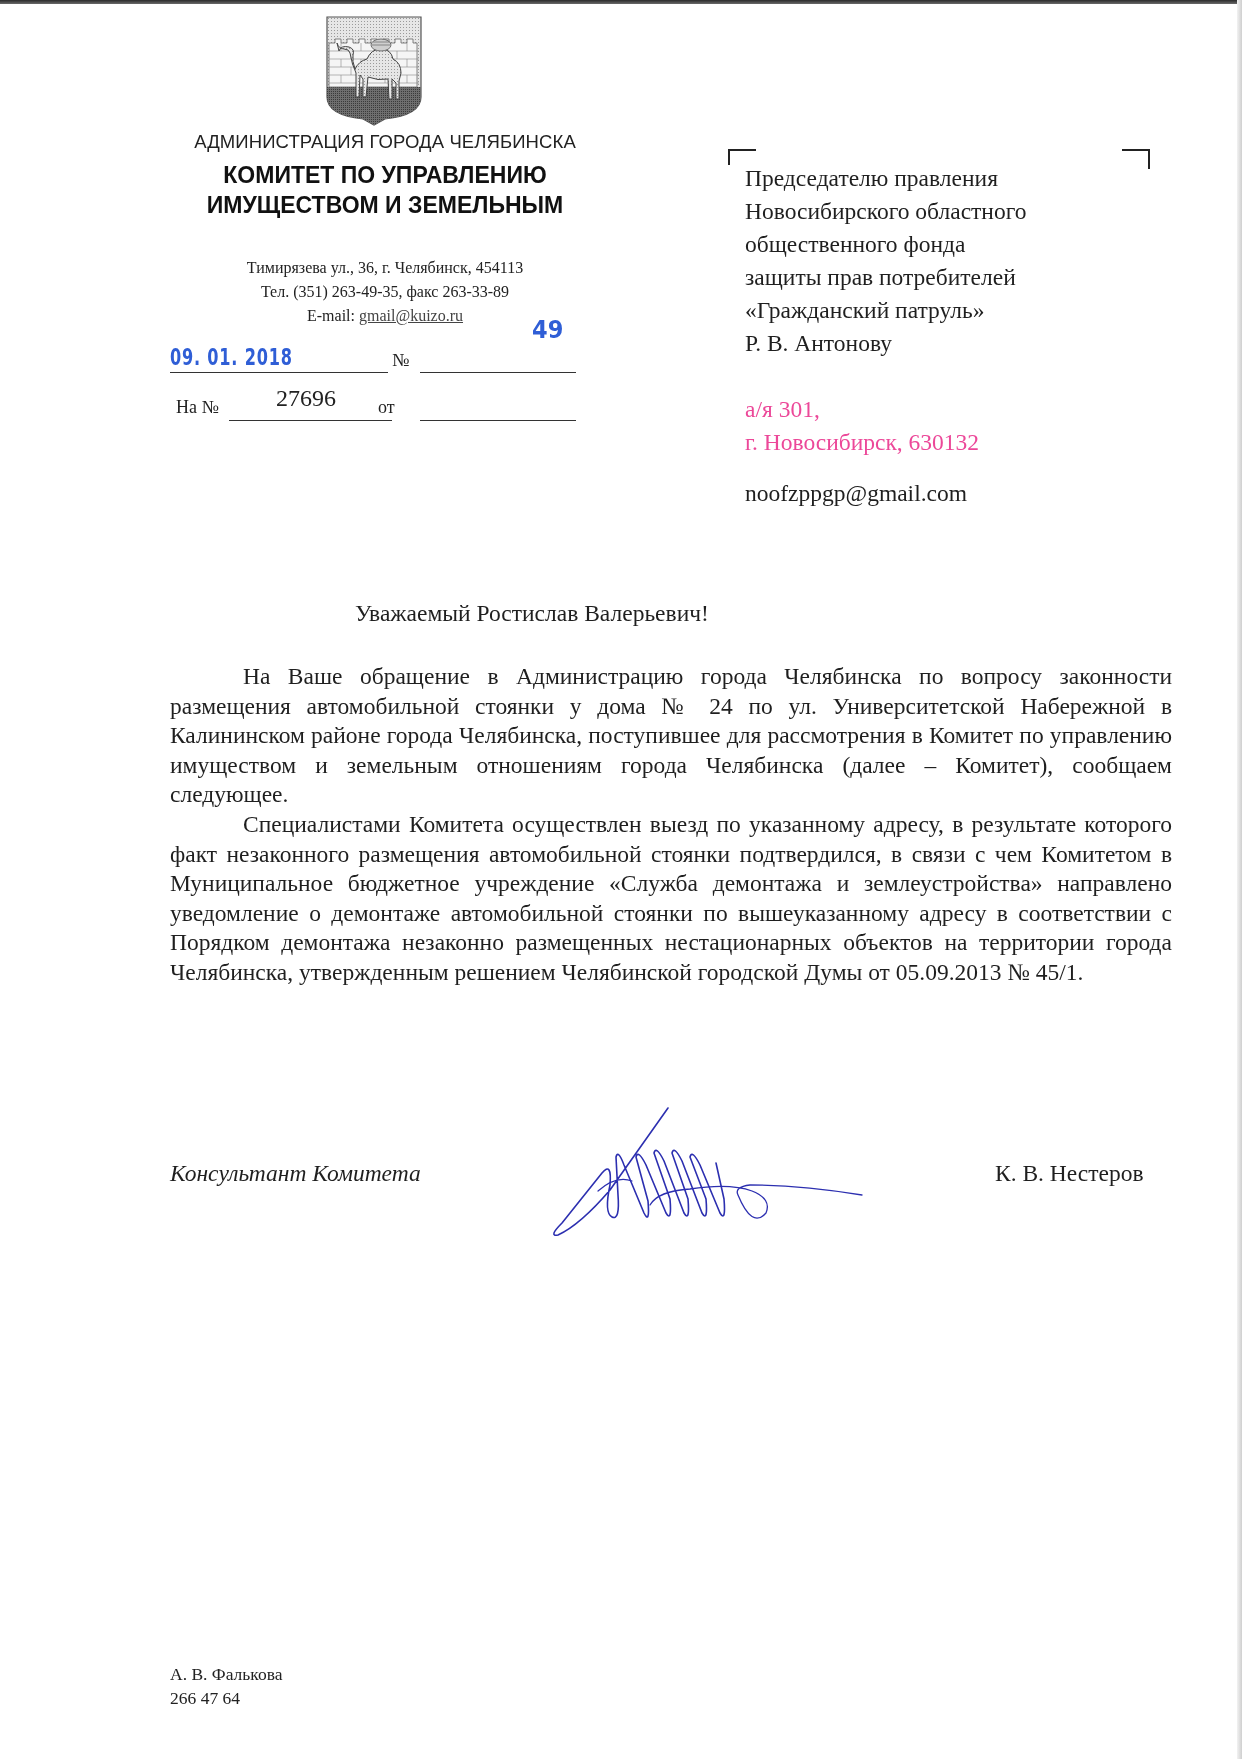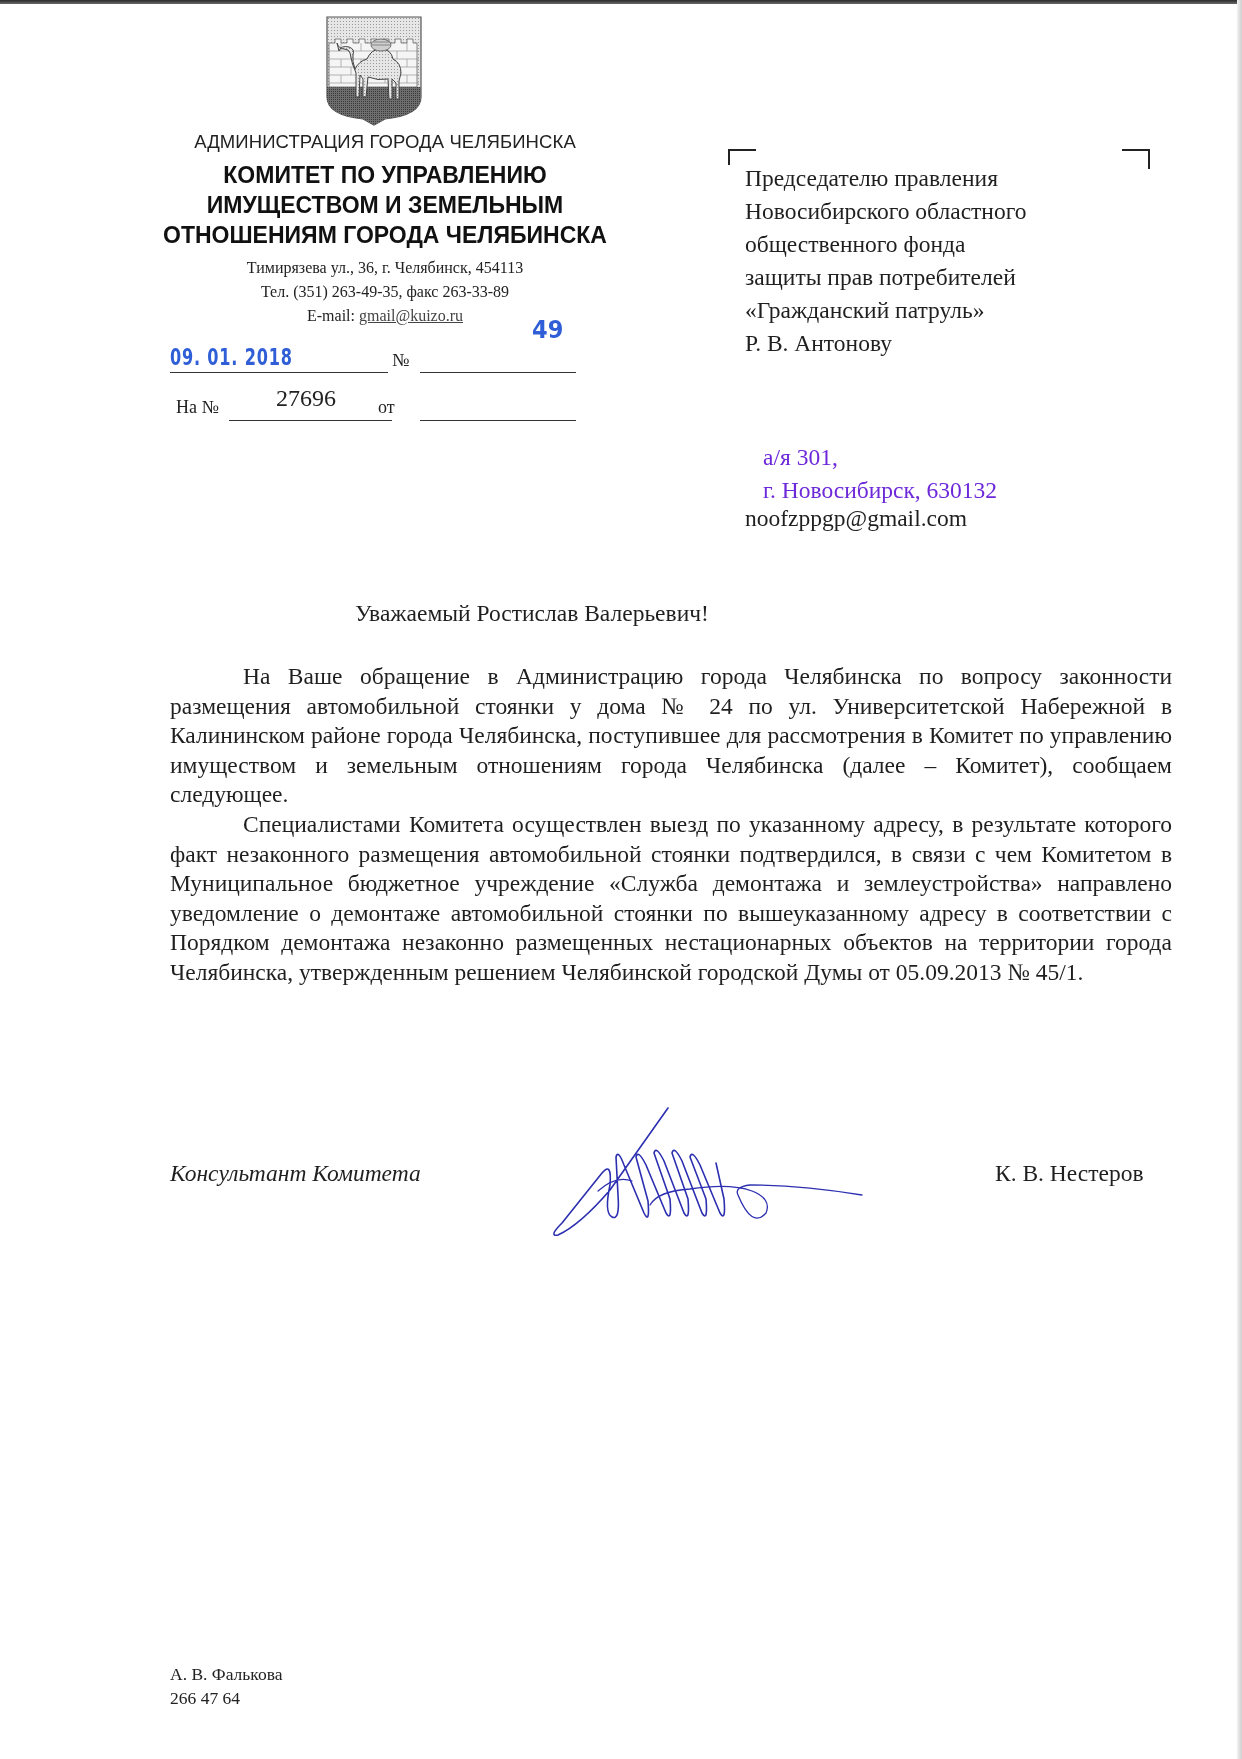--- a/index.html
+++ b/index.html
@@ -30,22 +30,22 @@
   .stamp { font-family: "DejaVu Sans Condensed", "DejaVu Sans", sans-serif; color: #2f5ed6; font-weight: bold; }
   .date-stamp { left: 170px; top: 344px; font-size: 23px; letter-spacing: 1px; transform: scaleX(0.78); transform-origin: left; }
   .num-stamp { left: 532px; top: 315px; font-size: 25px; }
   .ref-num { left: 276px; top: 385px; font-size: 24px; color: #222; }
 
   
   .corner { position: absolute; width: 26px; height: 14px; }
   .corner.left { left: 728px; top: 149px; border-top: 2px solid #222; border-left: 2px solid #222; }
   .corner.right { left: 1122px; top: 149px; border-top: 2px solid #222; border-right: 2px solid #222; height: 18px; }
   .recipient { left: 745px; top: 162px; font-size: 23.5px; line-height: 33px; color: #1f1f1f; }
-  .recipient-addr { left: 763px; top: 393px; font-size: 23.5px; line-height: 33px; color: #6d28d9; margin-top: 48px; }
-  .recipient-email { left: 745px; top: 505px; font-size: 23.5px; color: #1f1f1f; }
+  .recipient-addr { left: 745px; top: 393px; font-size: 23.5px; line-height: 33px; color: #ec4899; }
+  .recipient-email { left: 745px; top: 480px; font-size: 23.5px; color: #1f1f1f; }
 
   
   .greeting { left: 0; width: 1064px; top: 600px; text-align: center; font-size: 23.5px; color: #1f1f1f; }
   .body { left: 170px; width: 1002px; top: 662px; font-size: 23.5px; line-height: 29.6px;
     text-align: justify; color: #1f1f1f; }
   .body p { margin: 0; text-indent: 73px; }
 
   
   .sig-title { left: 170px; top: 1160px; font-size: 23.5px; color: #1f1f1f; font-style: italic; }
   .sig-name { left: 995px; top: 1160px; font-size: 23.5px; color: #1f1f1f; }
@@ -106,21 +106,20 @@
   <path d="M14 36 q2 -6 10 -4 q6 2 4 8 q-1 6 2 14 q4 -8 12 -10 q4 -10 14 -10 q10 0 12 10 q8 4 8 14 l-2 8 l0 18 h-3 l0 -16 l-4 -4 l0 20 h-3 l-1 -20 q-10 2 -20 -2 l-2 20 h-3 l0 -18 l-3 -4 l-1 22 h-3 l0 -24 q-4 -8 -6 -20 q-1 -4 -6 -4 q-5 0 -7 -6 Z" fill="url(#dots)" stroke="#444" stroke-width="1"></path>
   <ellipse cx="56" cy="30" rx="10" ry="6" fill="#cfcfcf" stroke="#555" stroke-width="0.8"></ellipse>
   <line x1="47" y1="30" x2="65" y2="30" stroke="#555" stroke-width="0.6"></line>
   <line x1="48" y1="27" x2="64" y2="27" stroke="#555" stroke-width="0.6"></line>
 </svg>
 
 <div class="abs admin">АДМИНИСТРАЦИЯ ГОРОДА ЧЕЛЯБИНСКА</div>
 <div class="abs committee">
   <div>КОМИТЕТ ПО УПРАВЛЕНИЮ</div>
   <div>ИМУЩЕСТВОМ И ЗЕМЕЛЬНЫМ</div>
-  <div>ОТНОШЕНИЯМ ГОРОДА ЧЕЛЯБИНСКА</div>
 </div>
 <div class="abs addr">
   <div>Тимирязева ул., 36, г. Челябинск, 454113</div>
   <div>Тел. (351) 263-49-35, факс 263-33-89</div>
   <div><span>E-mail: </span><span class="email">gmail@kuizo.ru</span></div>
 </div>
 
 <div class="field-line" style="left:170px; top:372px; width:218px;"></div>
 <div class="abs stamp date-stamp">09. 01. 2018</div>
 <div class="abs lbl" style="left:392px; top:350px;">№</div>

